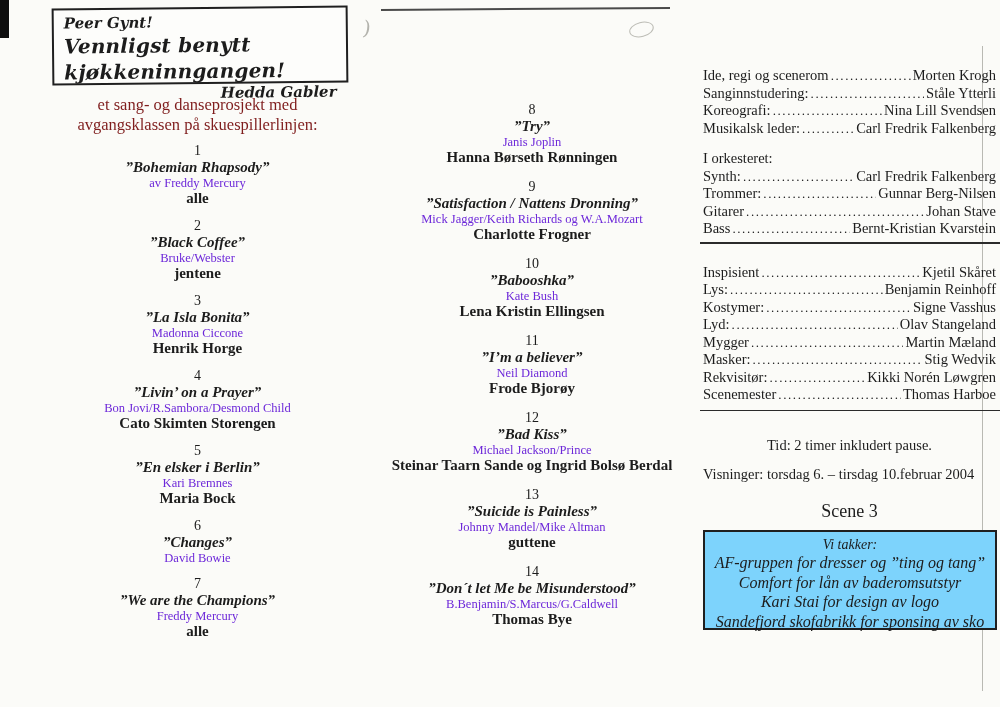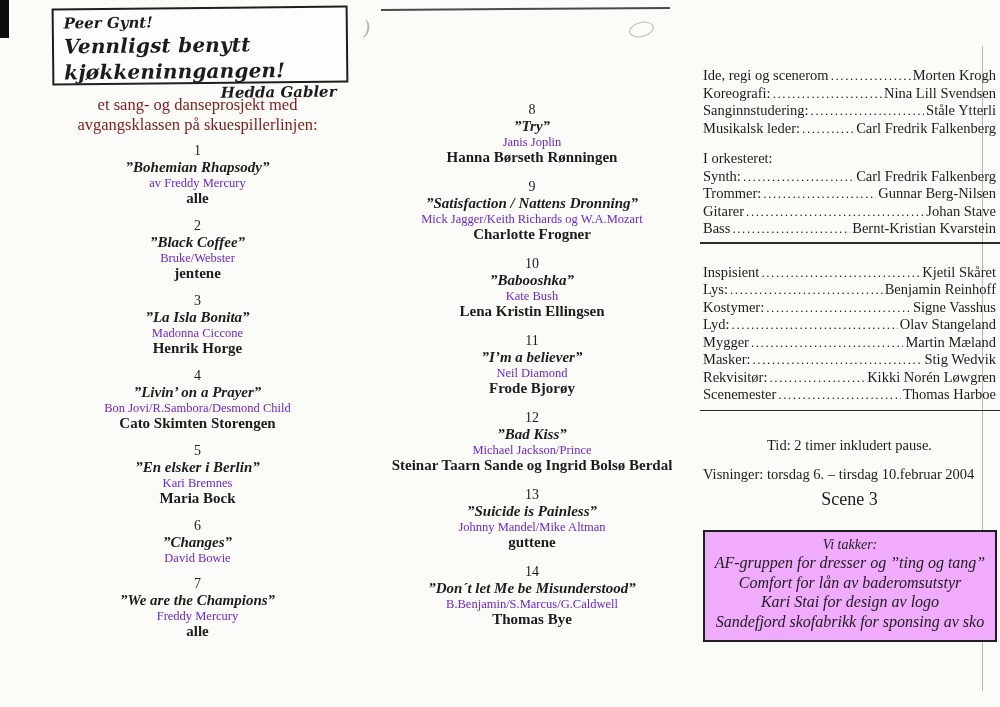--- a/index.html
+++ b/index.html
@@ -49,26 +49,26 @@
   .credit .label { flex:none; }
   .credit .name  { flex:none; }
   .leader { flex:1 1 auto; overflow:hidden; margin:0 2px; min-width:6px; }
   .leader::after { content:"........................................................................................"; letter-spacing:1.6px; font-size:13px; color:#222; }
   .orch-heading { font-size:14.5px; line-height:17.5px; margin-top:13px; }
   .crew-block { margin-top:20px; }
   .rule { height:0; border-bottom:2px solid #2b2b2b; margin:4px -4px 0 -3px; }
   .rule-crew { border-bottom-width:1.5px; margin-top:6px; }
   .info-time     { text-align:center; font-size:14.5px; margin-top:26px; }
   .info-showings { text-align:left; font-size:14.5px; margin-top:12px; }
-  .info-scene    { text-align:center; font-size:18px;   margin-top:6px; }
+  .info-scene    { text-align:center; font-size:18px;   margin-top:18px; }
 
   
   .thanks-box {
-    position:absolute; left:703px; top:530px; width:294px; height:112px;
-    border:2px solid #1f1f1f; background:#f0abfc;
+    position:absolute; left:703px; top:530px; width:294px; height:100px;
+    border:2px solid #1f1f1f; background:#7dd3fc;
     text-align:center; font-style:italic; padding-top:4px;
   }
   .thanks-heading { font-size:14px; line-height:17px; }
   .thanks-line { font-size:16px; line-height:19.5px; white-space:nowrap; }
 </style>
 </head>
 <body>
 
 <div class="page">
 
@@ -179,28 +179,28 @@
   </div>
 
   <div class="col-right">
 
     <div class="credit">
       <span class="label">Ide, regi og scenerom</span>
         <span class="leader"></span>
         <span class="name">Morten Krogh</span>
     </div>
     <div class="credit">
+      <span class="label">Sanginnstudering:</span>
+        <span class="leader"></span>
+        <span class="name">Ståle Ytterli</span>
+    </div>
+    <div class="credit">
       <span class="label">Koreografi:</span>
         <span class="leader"></span>
         <span class="name">Nina Lill Svendsen</span>
-    </div>
-    <div class="credit">
-      <span class="label">Sanginnstudering:</span>
-        <span class="leader"></span>
-        <span class="name">Ståle Ytterli</span>
     </div>
     <div class="credit">
       <span class="label">Musikalsk leder:</span>
         <span class="leader"></span>
         <span class="name">Carl Fredrik Falkenberg</span>
     </div>
 
     <div class="orch-heading">I orkesteret:</div>
 
     <div class="credit">

